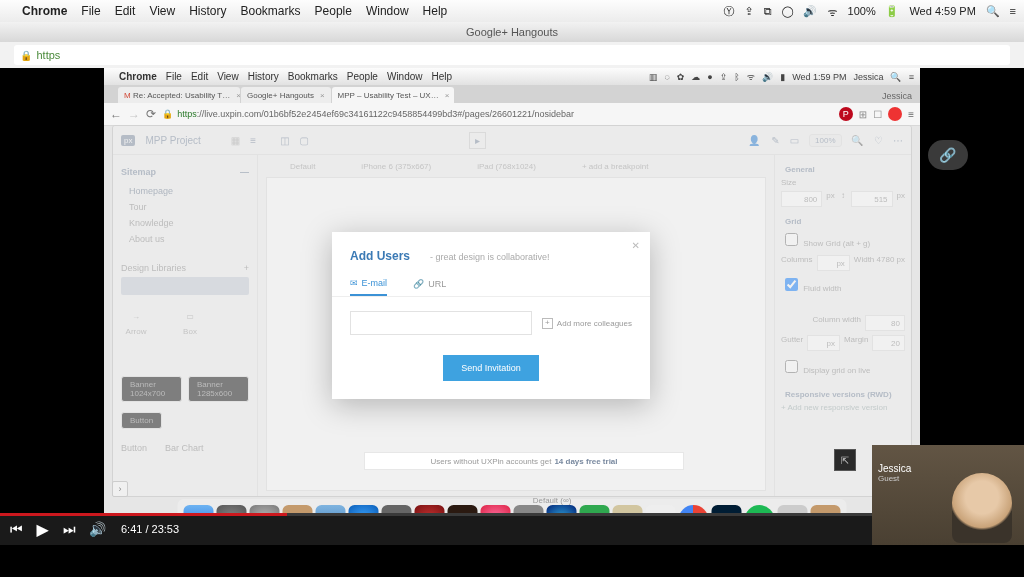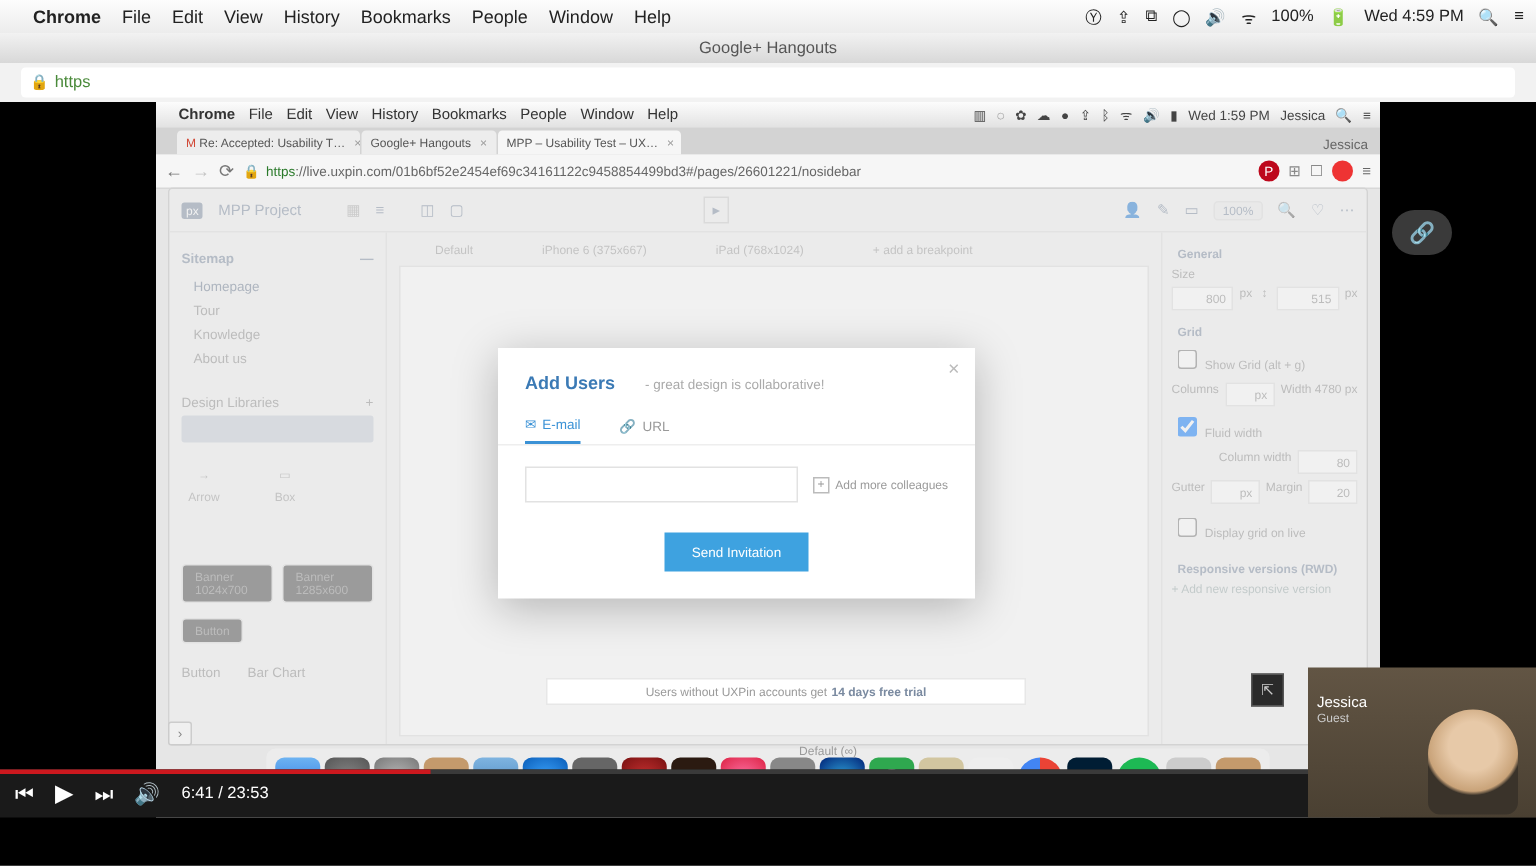--- a/index.html
+++ b/index.html
@@ -40,21 +40,21 @@
 .ux-left .drop{background:#c6cdd8;height:18px;border-radius:2px;margin-top:4px;}
 .ux-center{flex:1;position:relative;}
 .ux-center .devbar{height:22px;display:flex;align-items:center;gap:46px;padding-left:32px;font-size:8px;color:#9a9a9a;}
 .ux-center .canvas{position:absolute;top:22px;left:8px;right:8px;bottom:6px;background:#fff;border:1px solid #ddd;}
 .ux-right{width:124px;border-left:1px solid #ddd;padding:6px;font-size:8px;color:#8a8a8a;}
 .ux-right .hdr{color:#7a8aa0;font-weight:700;margin:4px 4px;}
 .ux-right .row{display:flex;gap:4px;margin:4px 0;}
 .ux-right .inp{background:#fff;border:1px solid #ddd;height:14px;flex:1;display:flex;align-items:center;justify-content:flex-end;padding:0 4px;}
 .shape-row{display:flex;gap:24px;margin-top:10px;text-align:center;font-size:8px;color:#9a9a9a;}
 .shape{width:30px;height:22px;display:flex;align-items:center;justify-content:center;}
-.btn-sm{background:#404040;border:1px solid #ddd;border-radius:3px;padding:3px 8px;font-size:8px;display:inline-block;}
+.btn-sm{background:#000000;border:1px solid #ddd;border-radius:3px;padding:3px 8px;font-size:8px;display:inline-block;}
 
 .modal{position:absolute;left:228px;top:164px;width:318px;background:#fff;box-shadow:0 6px 28px rgba(0,0,0,.25);color:#555;z-index:5;}
 .modal .close{position:absolute;right:10px;top:8px;color:#bbb;font-size:10px;cursor:pointer;}
 .modal .title{padding:14px 18px 8px;}
 .modal .title b{color:#3b7ab5;font-size:12px;font-weight:600;}
 .modal .title span{color:#aaa;font-size:9px;margin-left:20px;}
 .modal .tabs{display:flex;gap:26px;padding:0 18px;border-bottom:1px solid #eee;font-size:9px;color:#999;}
 .modal .tabs .t{padding:6px 0;display:flex;align-items:center;gap:4px;}
 .modal .tabs .t.active{color:#3b92d6;border-bottom:2px solid #3b92d6;}
 .modal .body{padding:14px 18px 18px;}
@@ -255,21 +255,21 @@
                 <span>515</span>
               </div><span>px</span></div>
           <div class="hdr" style="margin-top:10px">Grid</div>
           <div><input type="checkbox" style=""> <span>Show Grid (alt + g)</span></div>
           <div class="row" style="margin-top:6px">
               <span>Columns</span>
               <div class="inp">px</div>
               <span>Width 4780 px</span>
             </div>
           <div style="margin-top:4px"><input type="checkbox" checked="" style=""> <span>Fluid width</span></div>
-          <div class="row" style="margin-top:6px;justify-content:flex-end">
+          <div class="row" style="margin-top:21px;justify-content:flex-end">
               <span>Column width</span>
               <div class="inp" style="max-width:30px">80</div>
             </div>
           <div class="row">
               <span>Gutter</span>
               <div class="inp">px</div>
               <span>Margin</span>
               <div class="inp">20</div>
             </div>
           <div style="margin-top:6px"><input type="checkbox" style=""> <span>Display grid on live</span></div>

